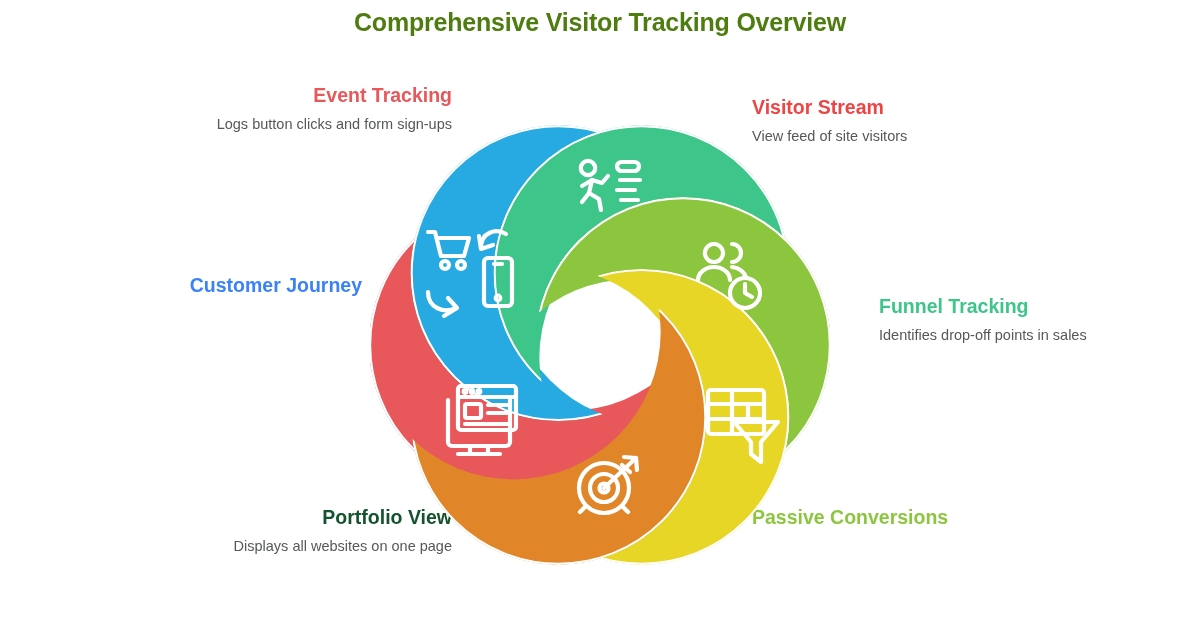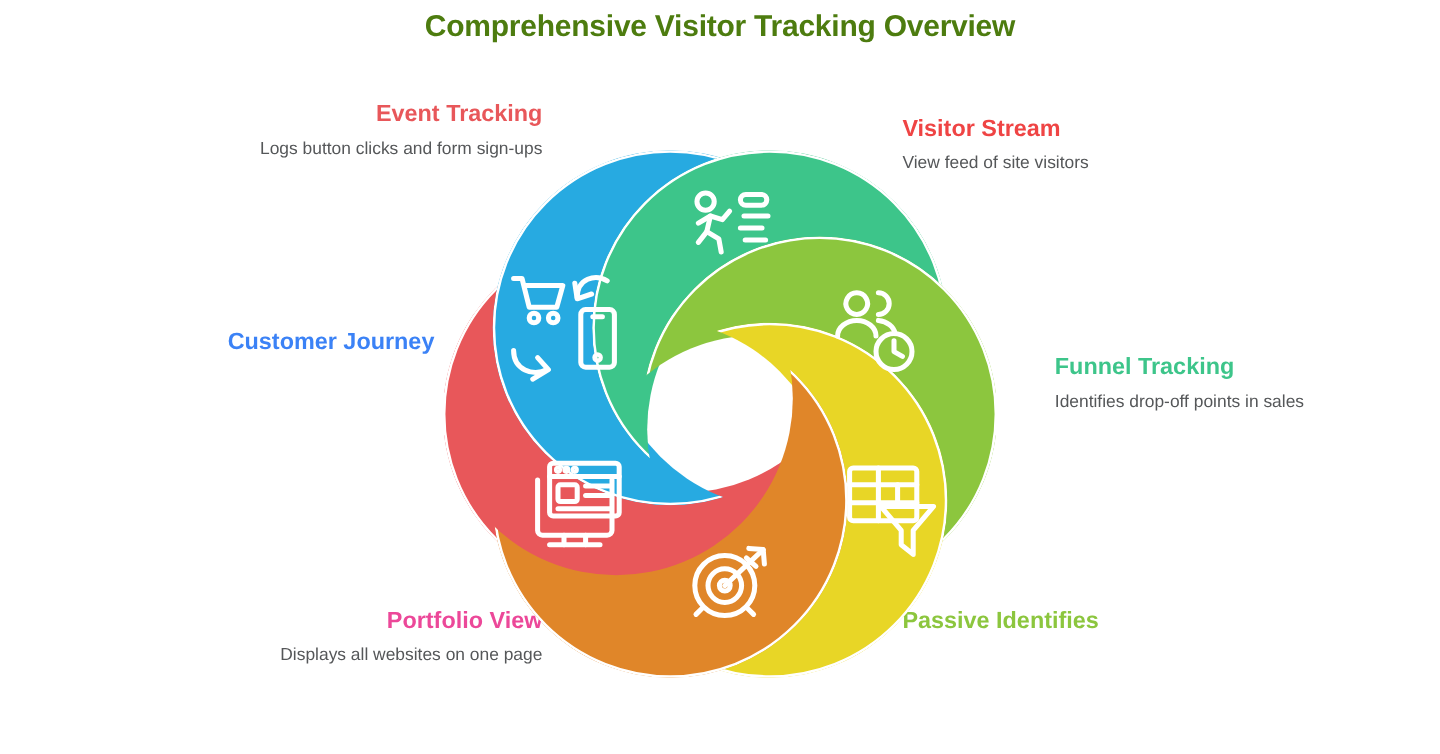--- a/index.html
+++ b/index.html
@@ -67,25 +67,25 @@
   <div class="c-title" style="color:#ef4444">Visitor Stream</div>
   <div class="c-desc">View feed of site visitors</div>
 </div>
 
 <div class="callout align-left" id="callout-funnel">
   <div class="c-title" style="color:#3dc58a">Funnel Tracking</div>
   <div class="c-desc">Identifies drop-off points in sales</div>
 </div>
 
 <div class="callout align-left" id="callout-passive">
-  <div class="c-title" style="color:#8cc63e">Passive Identifies</div>
+  <div class="c-title" style="color:#8cc63e">Passive Conversions</div>
 </div>
 
 <div class="callout align-right" id="callout-portfolio">
-  <div class="c-title" style="color:#ec4899">Portfolio View</div>
+  <div class="c-title" style="color:#14532d">Portfolio View</div>
   <div class="c-desc">Displays all websites on one page</div>
 </div>
 
 <div class="callout align-right" id="callout-journey">
   <div class="c-title" style="color:#3b82f6">Customer Journey</div>
 </div>
 
 <div id="wheel">
 <svg width="460" height="500" viewBox="0 0 460 500" xmlns="http://www.w3.org/2000/svg">
   <defs>

